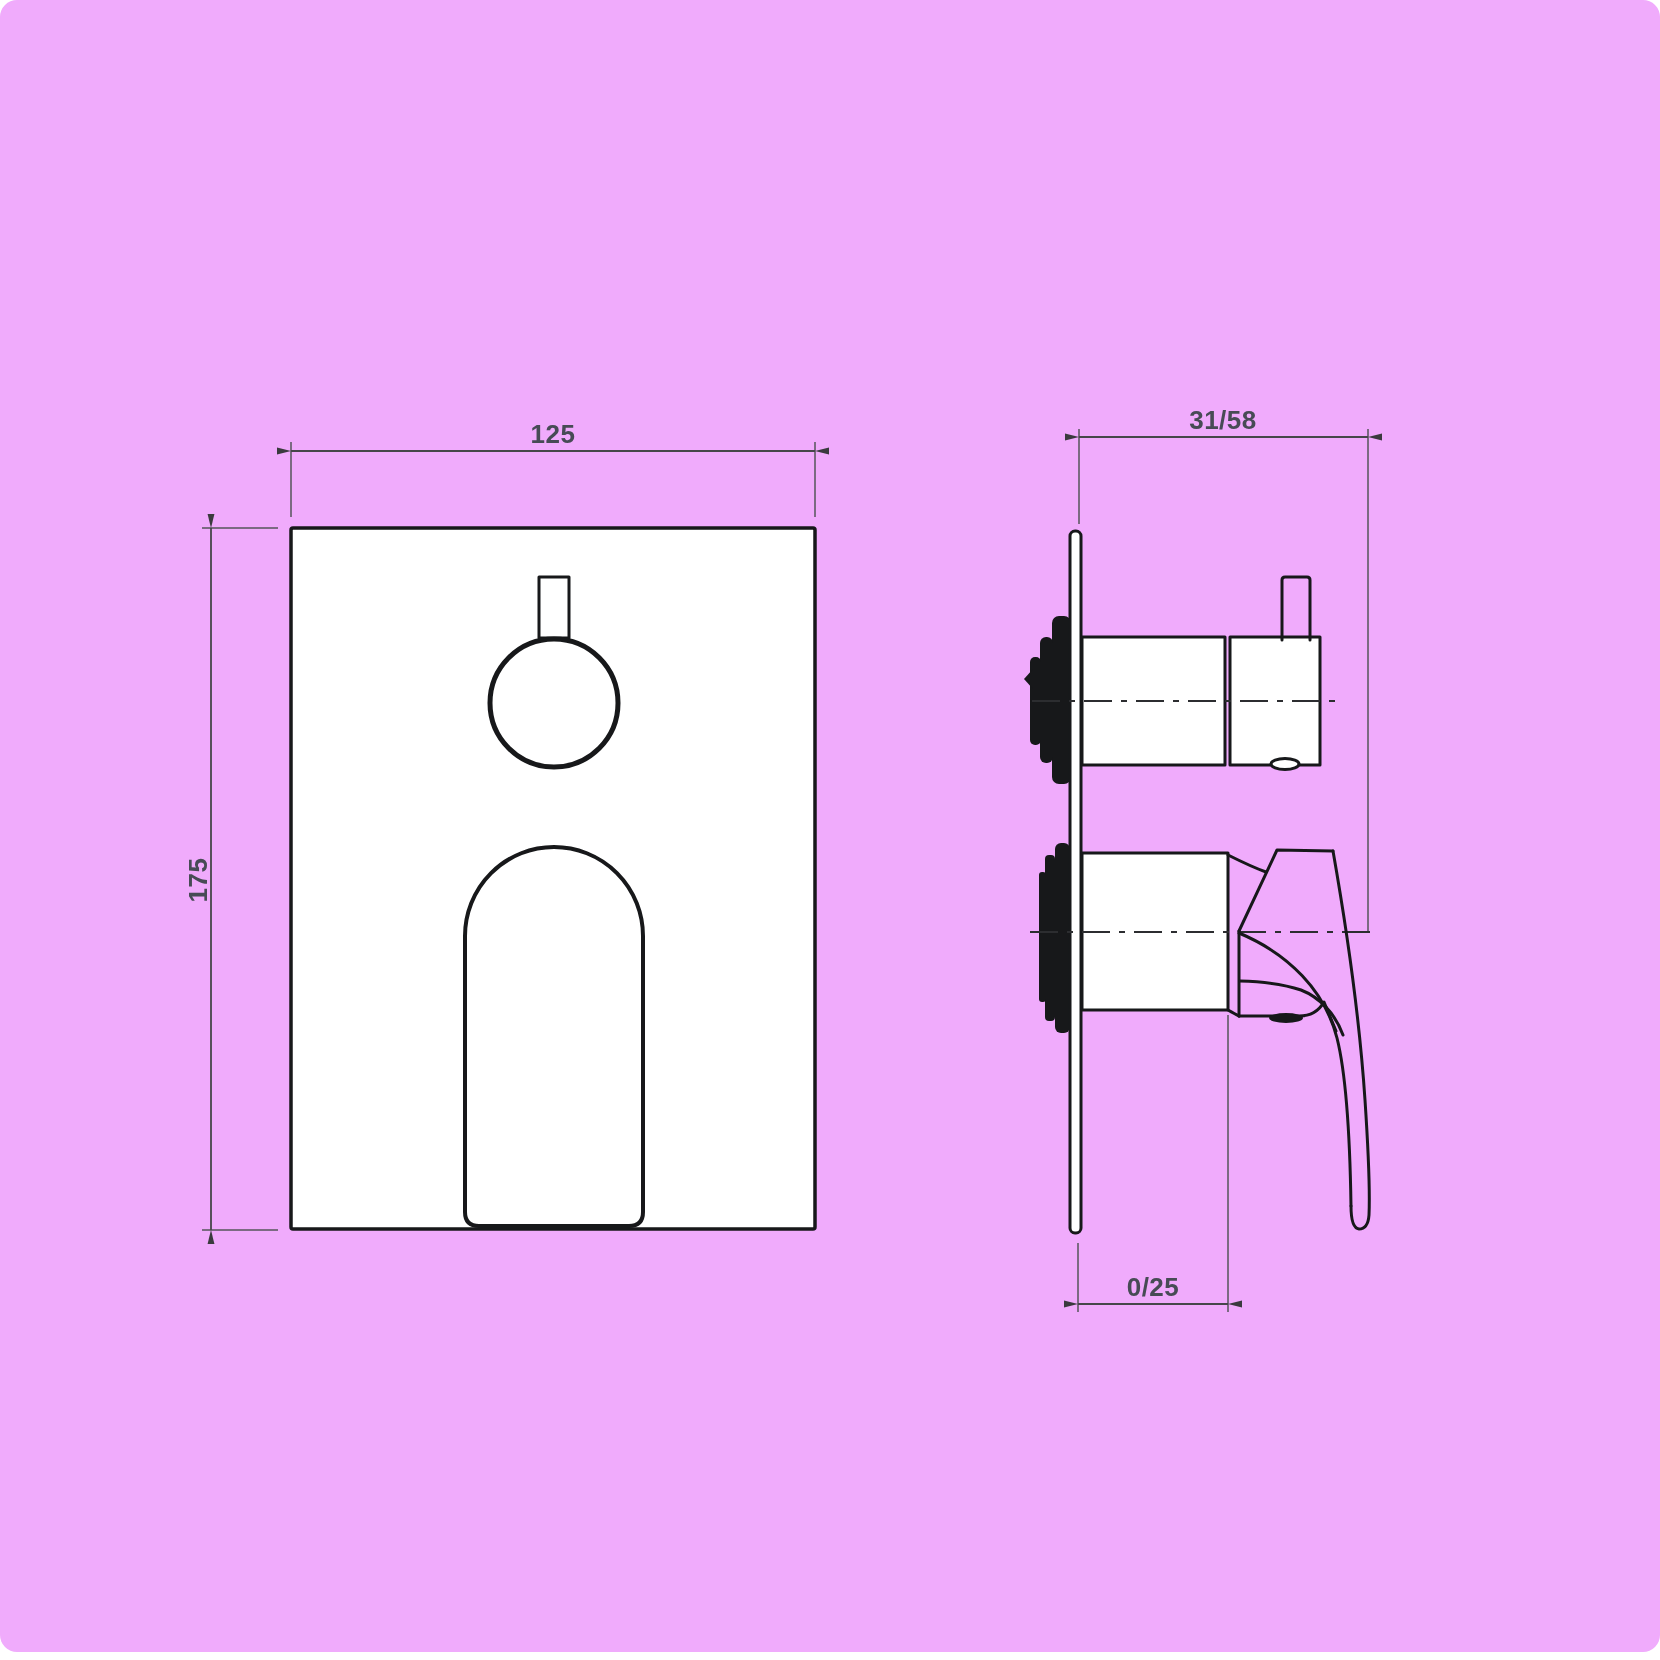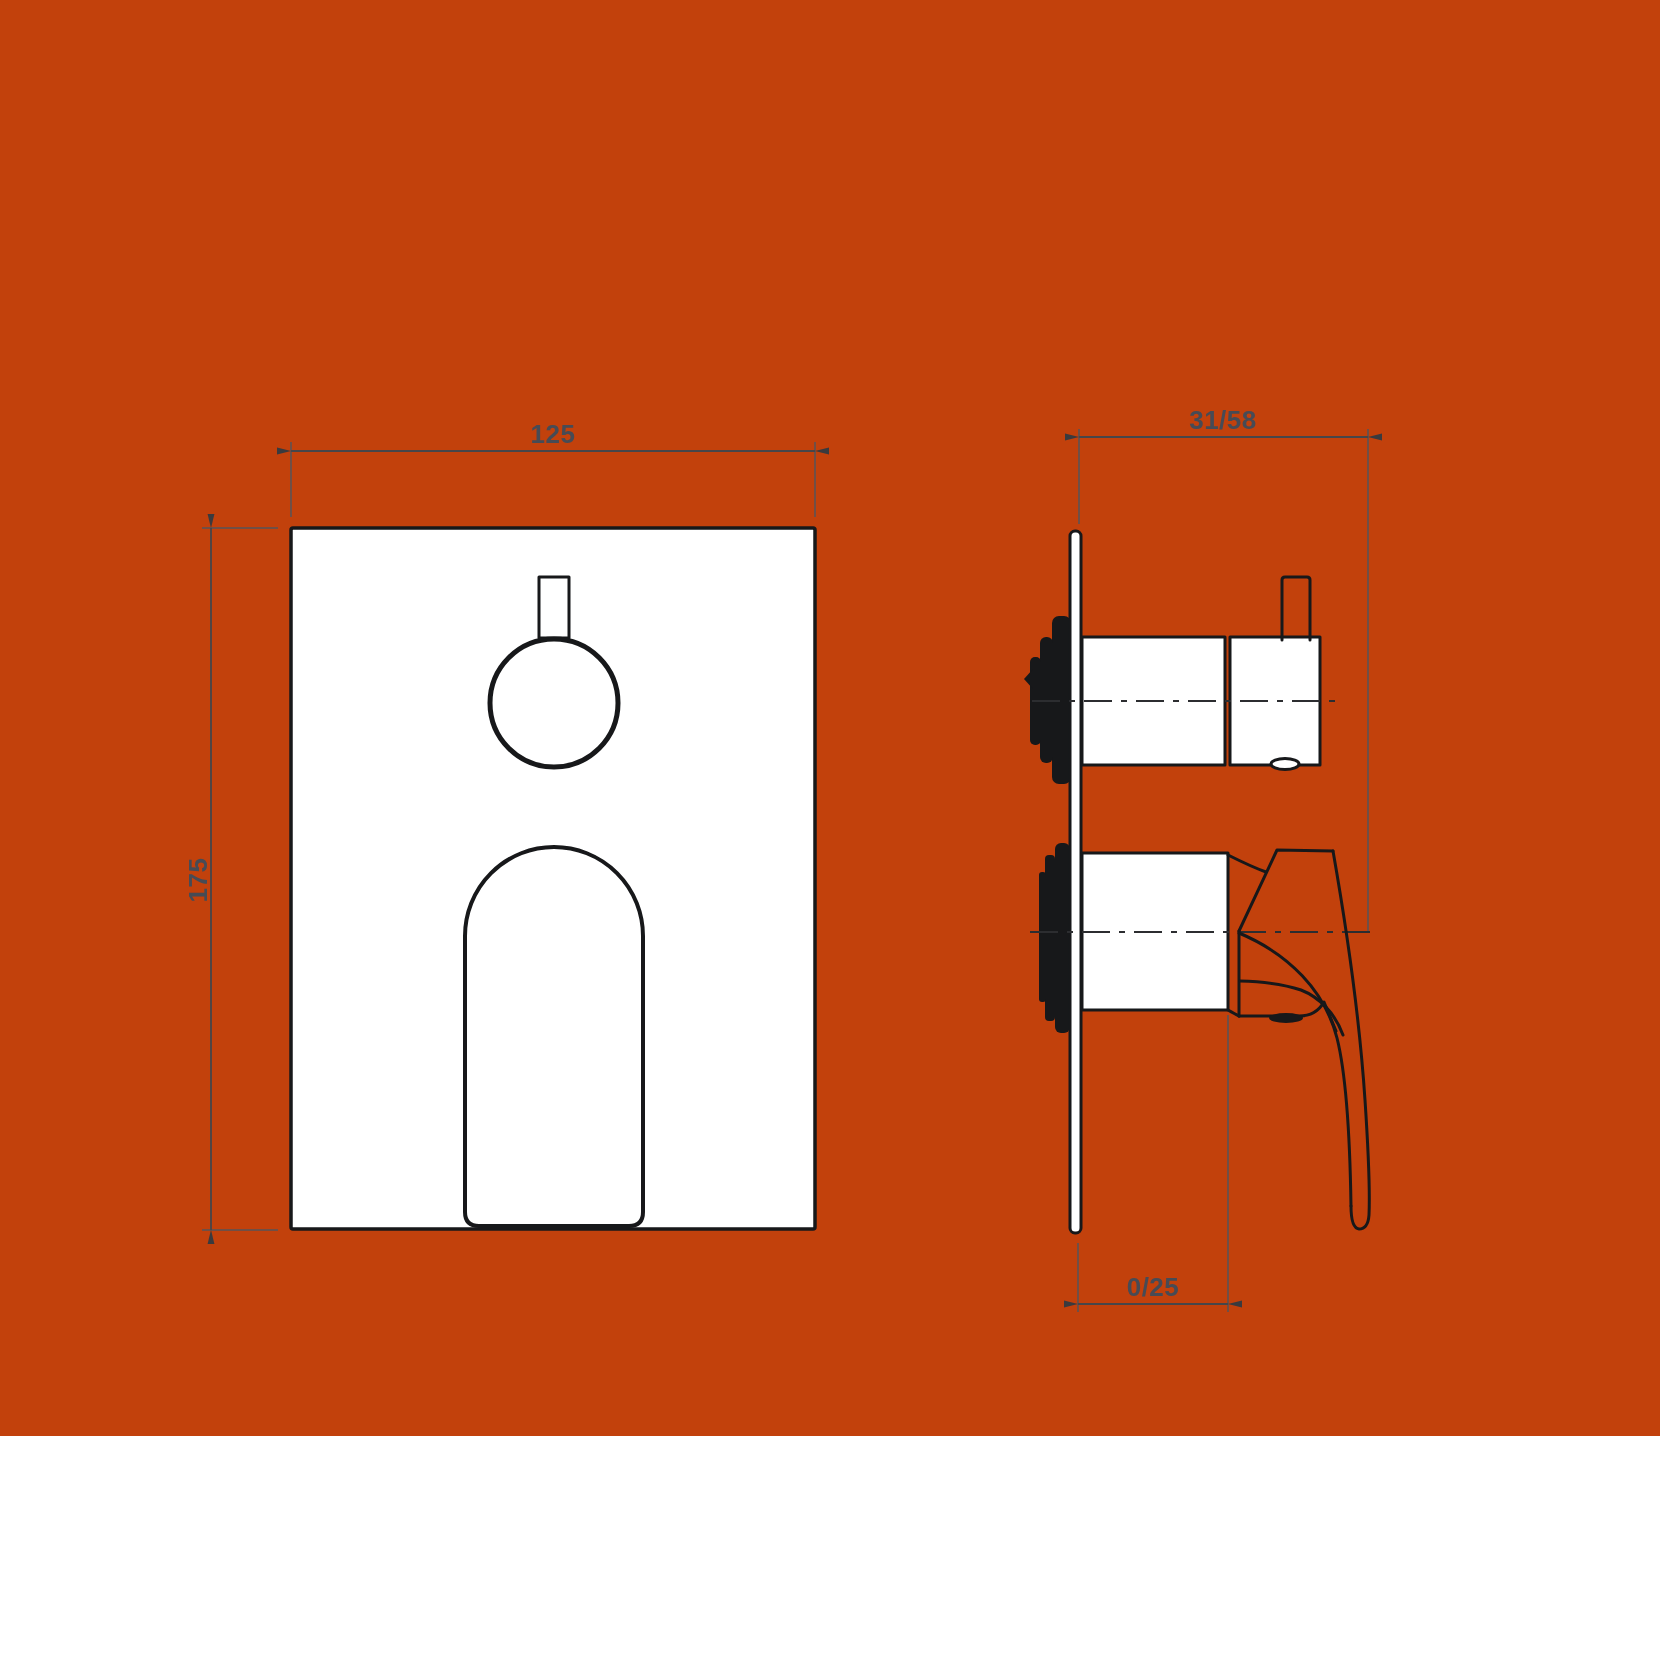--- a/index.html
+++ b/index.html
@@ -3,23 +3,24 @@
 <meta charset="utf-8">
 <style>
   html, body {
     margin: 0;
     padding: 0;
     background: #ffffff;
   }
   .sheet {
     position: relative;
     width: 1660px;
-    height: 1436px;
-    background: #c2410c;
+    height: 1652px;
+    background: #f0abfc;
     font-family: "Liberation Sans", sans-serif;
+    border-radius: 17px;
   }
   svg { display: block; }
 
   .shape {
     fill: none;
     stroke: #17181a;
     stroke-width: 3;
     stroke-linecap: round;
     stroke-linejoin: round;
   }

